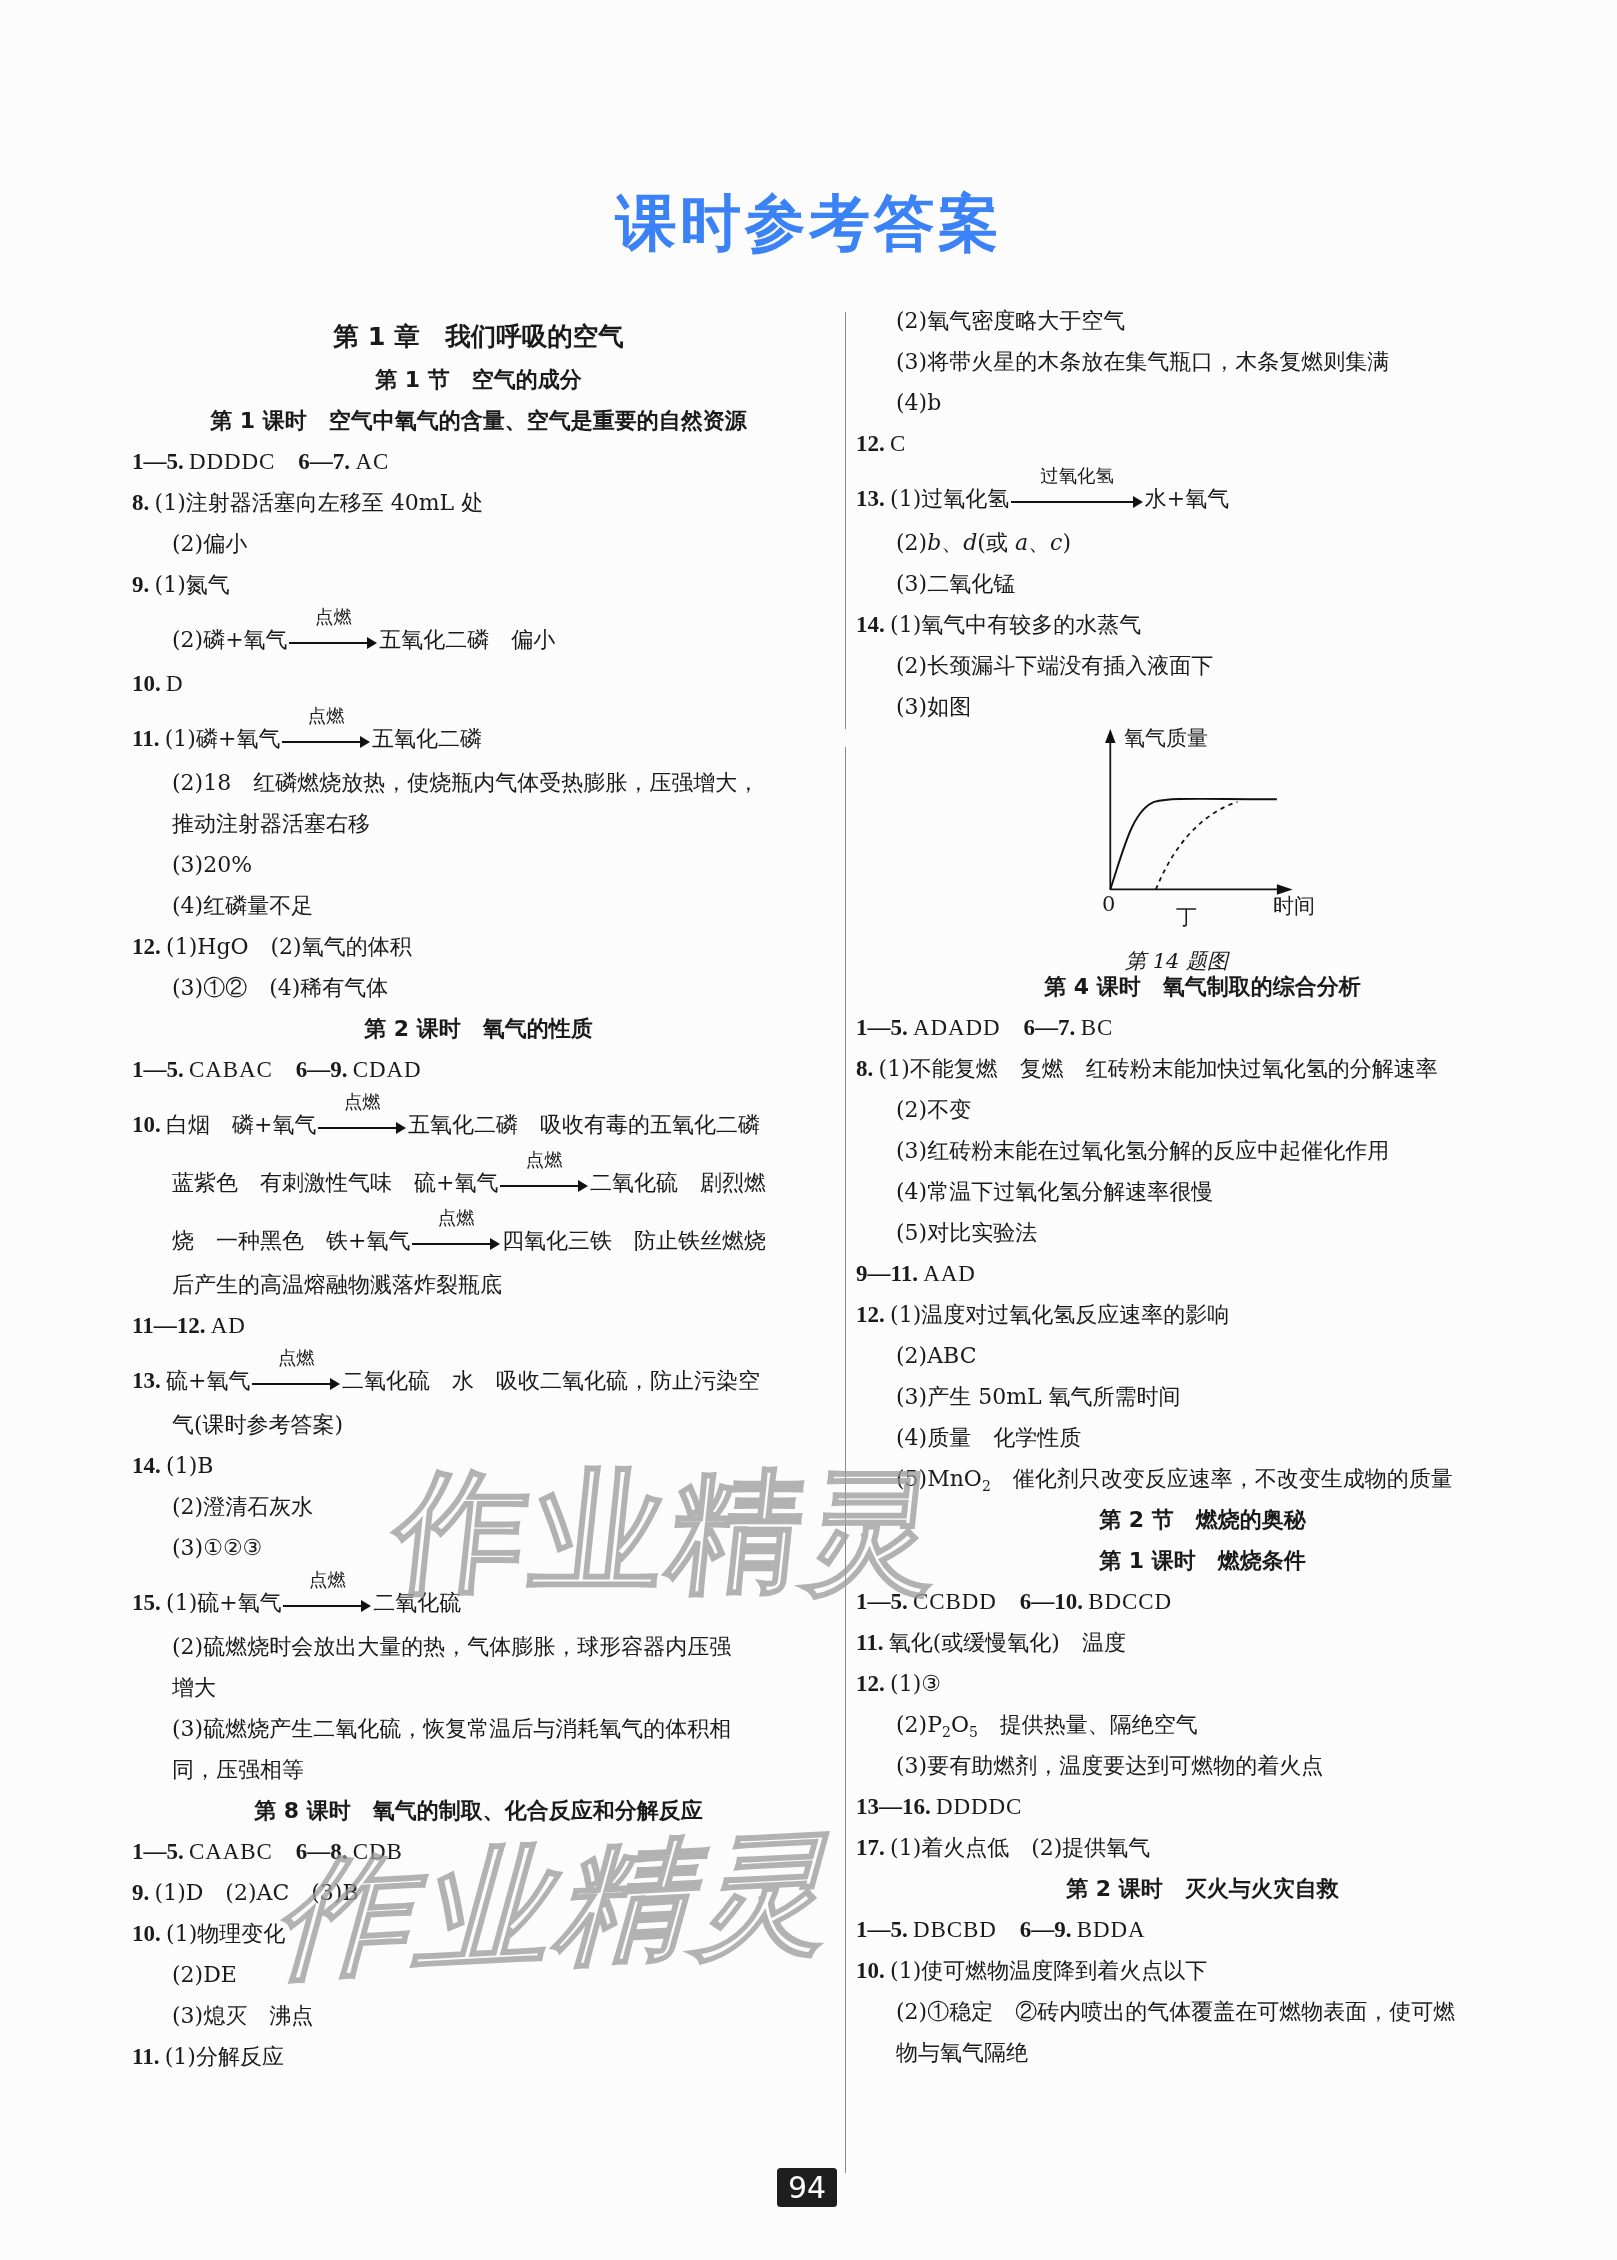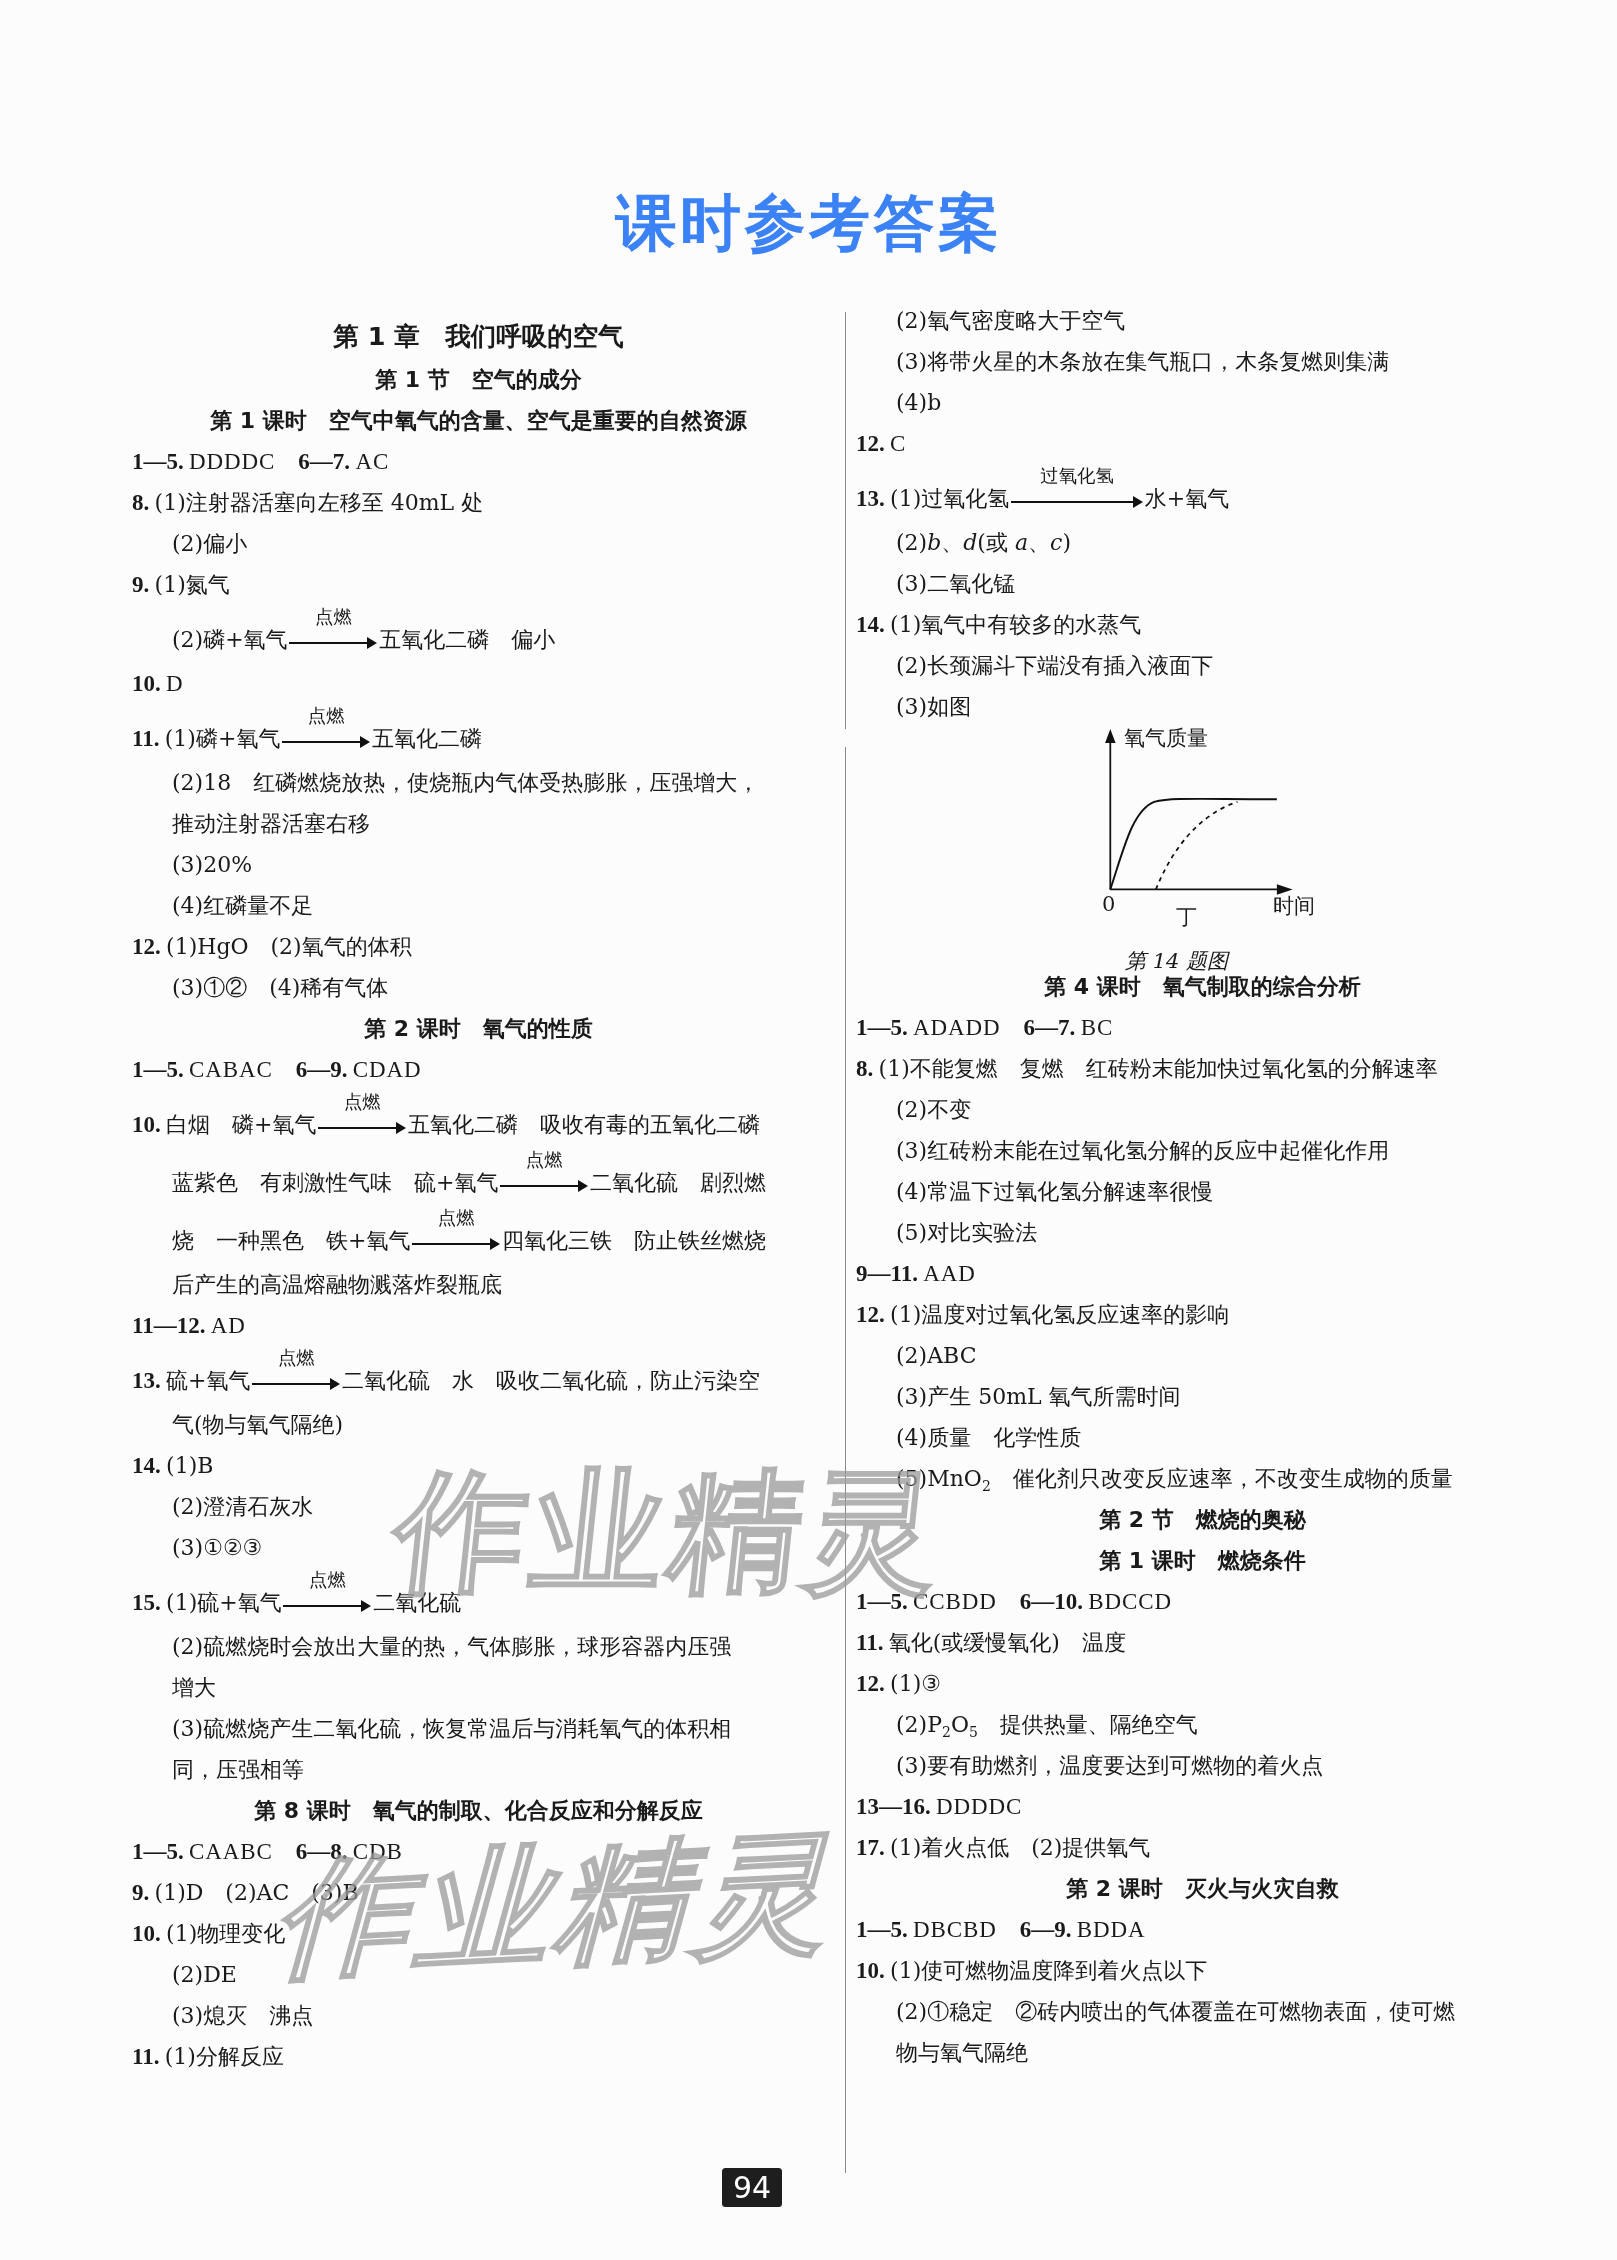--- a/index.html
+++ b/index.html
@@ -34,21 +34,21 @@
   .figure { position:relative; height:228px; }
   .fig-svg { position:absolute; left:228px; top:0; }
   .fig-caption { position:absolute; left:0; width:693px; top:220px; text-align:center; font-size:21px;font-style:italic; }
   .watermark {
     position:absolute; font-family:"DejaVu Sans",sans-serif; font-weight:bold; font-size:132px;
     color:transparent; -webkit-text-stroke:1.8px #9a9a9a; opacity:0.75; letter-spacing:5.3px; pointer-events:none;
   }
   .wm1 { left:395px; top:1444px; transform:skewX(-6deg); }
   .wm2 { left:290px; top:1817px; transform:skewX(-18deg) rotate(-3deg); }
   .page-number {
-    position:absolute; left:722px; top:2168px; width:60px; height:39px; background:#1e1e1e; color:#fff;
+    position:absolute; left:777px; top:2168px; width:60px; height:39px; background:#1e1e1e; color:#fff;
     border-radius:3.5px; text-align:center; line-height:39px; font-family:"DejaVu Sans",sans-serif; font-size:30px;
   }
   sub { font-size:14px; }
   i { font-style:italic; }
 </style>
 </head>
 <body>
 
 <div class="page-title">课时参考答案</div>
 
@@ -101,21 +101,21 @@
   <div class="line tall indent">
     <span>烧　一种黑色　铁+氧气</span><span class="arrow-eq"><span class="cond">点燃</span><span class="shaft"></span><span class="head"></span></span><span>四氧化三铁　防止铁丝燃烧</span>
   </div>
   <div class="line indent">后产生的高温熔融物溅落炸裂瓶底</div>
   <div class="line">
     <span class="num">11—12.</span><span class="ans">AD</span>
   </div>
   <div class="line tall">
     <span class="num">13.</span><span>硫+氧气</span><span class="arrow-eq"><span class="cond">点燃</span><span class="shaft"></span><span class="head"></span></span><span>二氧化硫　水　吸收二氧化硫，防止污染空</span>
   </div>
-  <div class="line indent">气(物与氧气隔绝)</div>
+  <div class="line indent">气(课时参考答案)</div>
   <div class="line">
     <span class="num">14.</span><span>(1)B</span>
   </div>
   <div class="line indent">(2)澄清石灰水</div>
   <div class="line indent">(3)①②③</div>
   <div class="line tall">
     <span class="num">15.</span><span>(1)硫+氧气</span><span class="arrow-eq"><span class="cond">点燃</span><span class="shaft"></span><span class="head"></span></span><span>二氧化硫</span>
   </div>
   <div class="line indent">(2)硫燃烧时会放出大量的热，气体膨胀，球形容器内压强</div>
   <div class="line indent">增大</div>

